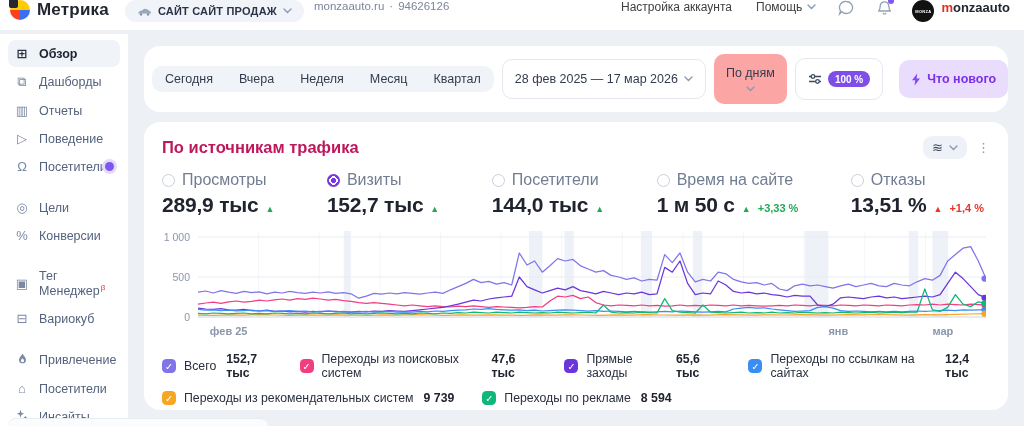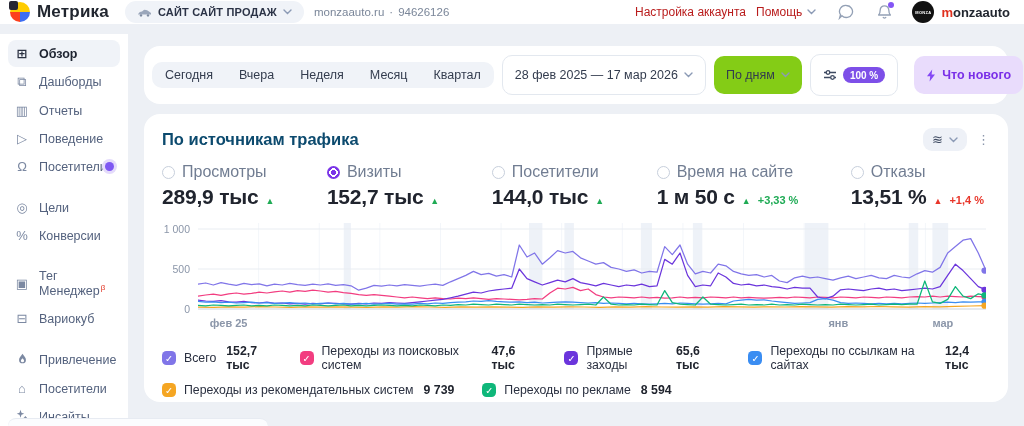--- a/index.html
+++ b/index.html
@@ -1,33 +1,33 @@
 <!DOCTYPE html>
 <html><head>
 <meta charset="utf-8">
 <style>
   * { margin:0; padding:0; box-sizing:border-box; }
   html,body { width:1024px; height:426px; overflow:hidden; }
   body { font-family:"Liberation Sans","DejaVu Sans",sans-serif; background:#edf0f5; color:#21262f; }
 
   
-  .header { position:absolute; top:0; left:0; width:1024px; height:24px; background:#fff;
-            display:flex; align-items:center; padding:0 14px 0 10px; z-index:5; }
+  .header { position:absolute; top:0; left:0; width:1024px; height:30px; background:#fff;
+            display:flex; align-items:flex-start; padding:0 14px 0 10px; z-index:5; }
   .logo-wrap { display:flex; align-items:center; gap:7px; }
   .logo-icon { width:20px; height:20px; border-radius:50%; position:relative;
                background:conic-gradient(from -90deg,#ffcc00 0 50%,#3d6df2 50% 75%,#fc3f1d 75% 100%); }
   .logo-icon::before { content:""; position:absolute; left:-1px; top:-1px; width:9px; height:9px;
                background:#262633; border-radius:2px; }
   .logo-text { font-size:17px; font-weight:bold; letter-spacing:.2px; }
   .counter-pill { display:flex; align-items:center; gap:6px; background:#f0f3f8; border-radius:14px;
                padding:5px 12px; margin-left:16px; }
   .counter-name { font-size:11px; font-weight:bold; color:#2b3346; letter-spacing:.2px; }
   .counter-meta { display:flex; align-items:center; gap:5px; margin-left:10px; font-size:11.5px; color:#7a8699; }
   .hspacer { flex:1; }
-  .hdr-link { font-size:12px; color:#b91c1c; margin-left:10px; display:flex; align-items:center; gap:5px; }
+  .hdr-link { font-size:12px; color:#404040; margin-left:24px; display:flex; align-items:center; gap:5px; }
   .hdr-icon { margin-left:22px; position:relative; display:flex; align-items:center; }
   .bell-dot { position:absolute; top:-2px; right:-2px; width:6px; height:6px; border-radius:50%; background:#8455f5; }
   .avatar { width:22px; height:22px; border-radius:50%; background:#111; color:#fff; font-size:4px;
             display:flex; align-items:center; justify-content:center; margin-left:20px; letter-spacing:.3px; font-weight:bold; }
   .avatar-name { font-size:13px; font-weight:bold; margin-left:7px; }
   .avatar-name .red { color:#e0301e; }
 
   
   .sidebar { position:absolute; top:34px; left:0; width:128px; height:392px; background:#fff; padding:6px 8px 0 8px; }
   .side-item { display:flex; align-items:center; gap:9px; padding:6px 6px; border-radius:8px;
@@ -41,31 +41,31 @@
   .beta { color:#e0301e; font-size:8px; vertical-align:super; margin-left:1px; }
   .side-bottom { position:absolute; bottom:0px; left:8px; width:260px; height:8px;
                  border-top:1px solid #e7ebf2; border-radius:8px 8px 0 0; background:#fbfcfe; }
 
   
   .main { position:absolute; top:34px; left:128px; width:896px; height:392px; padding:12px 16px; }
 
   .toolbar { background:#fff; border-radius:16px; padding:8px; display:flex; align-items:center; gap:8px; }
   .pill { display:flex; align-items:center; gap:6px; border-radius:10px; font-size:12.5px;
           padding:12px 12px; color:#333c4e; white-space:nowrap; }
-  .pill.gray { background:#84cc16; }
+  .pill.gray { background:#fca5a5;flex-direction:column; }
   .pill.white { background:#fff; border:1px solid #e3e8ef; }
   .preset-group { display:flex; background:#f0f3f8; border-radius:10px; }
   .preset-group .preset { padding:6px 13px; font-size:12.5px; color:#333c4e; border-radius:10px; }
   .badge-purple { background:#7d4fe8; color:#fff; font-size:10px; font-weight:bold; border-radius:9px; padding:2.5px 7px; }
   .whats-new { background:#e9dcfc; color:#7a2fe8; font-weight:bold; }
 
   
   .card { background:#fff; border-radius:16px; margin-top:10px; padding:14px 18px 12px 18px; height:288px; position:relative; }
   .card-head { display:flex; align-items:center; }
-  .card-title { font-size:16.5px; font-weight:bold; color:#0c4a6e; }
+  .card-title { font-size:16.5px; font-weight:bold; color:#be185d; }
   .card-actions { margin-left:auto; display:flex; align-items:center; gap:10px; }
   .charttype-pill { display:flex; align-items:center; gap:6px; background:#eef1f7; border-radius:9px; padding:4px 9px;
                     color:#3e4a61; font-size:13px; }
   .dots-v { color:#8b97ac; font-size:13px; }
 
   .metrics { display:flex; justify-content:space-between; margin-top:12px; padding-right:6px; }
   .metric-label-row { display:flex; align-items:center; gap:7px; }
   .radio { width:13px; height:13px; border-radius:50%; border:1.5px solid #c7cfdc; background:#fff; flex:none; }
   .radio.sel { border:none;
      background:radial-gradient(circle,#7b35e8 0 2.4px,#fff 2.4px 4.2px,#7b35e8 4.2px); }

